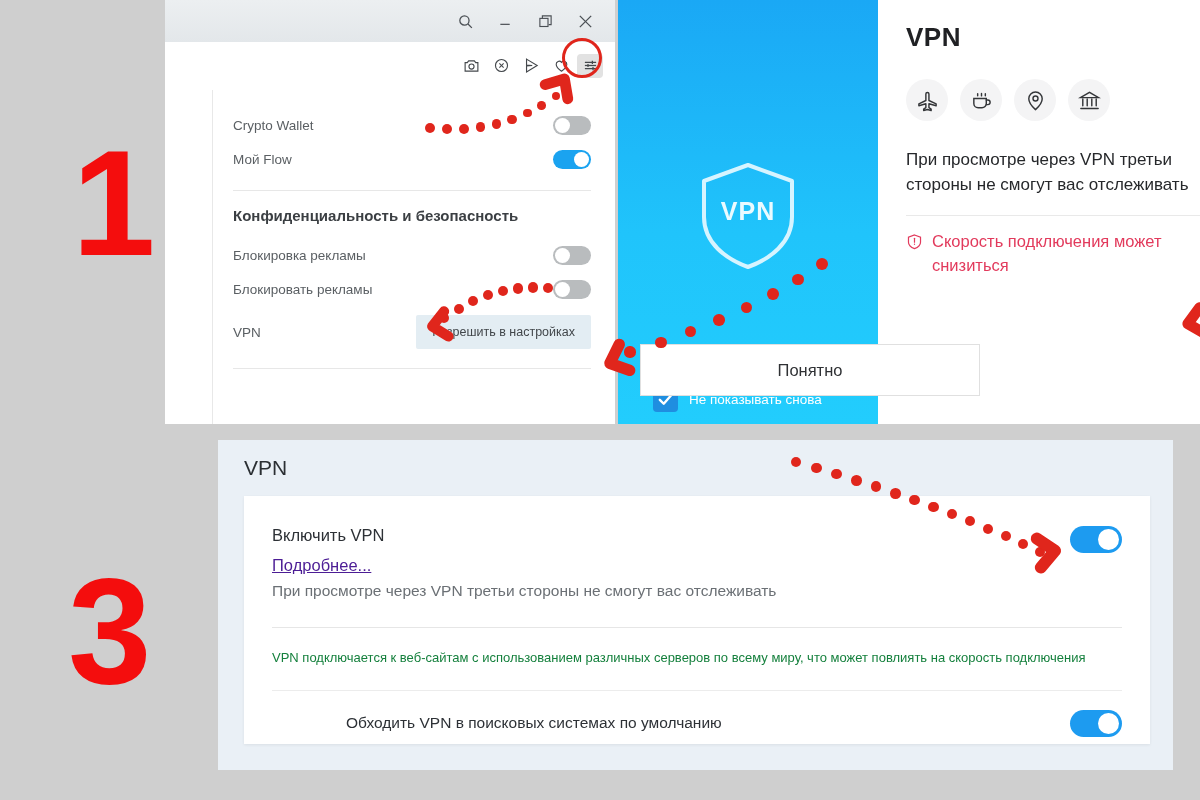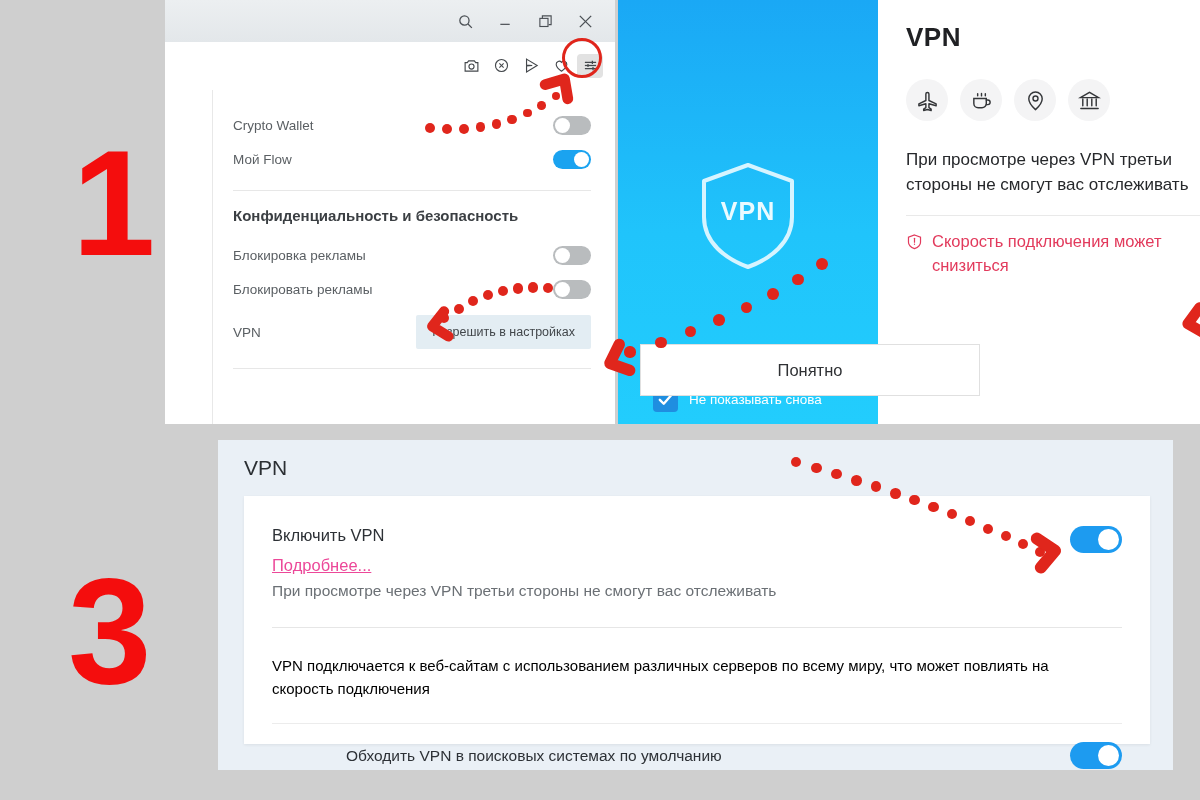--- a/index.html
+++ b/index.html
@@ -122,27 +122,27 @@
   #p3-title{
     position:absolute;left:26px;top:16px;font-size:21px;color:#2b2f33;
   }
   #p3-card{
     position:absolute;left:26px;top:56px;width:906px;height:248px;
     background:#fff;box-shadow:0 1px 3px rgba(0,0,0,.07);
     box-sizing:border-box;padding:0 28px;
   }
   #p3-row1{padding-top:30px;display:flex;align-items:flex-start;justify-content:space-between;}
   #p3-head{font-size:16.5px;color:#2d3136;display:flex;align-items:baseline;gap:11px;flex-direction:column;}
-  #p3-link{color:#ec4899;text-decoration:underline;font-size:16.5px;}
+  #p3-link{color:#4c1d95;text-decoration:underline;font-size:16.5px;}
   #p3-sub{font-size:15.5px;color:#6b7075;margin-top:7px;}
   .tgl-lg{width:52px;height:27px;border-radius:14px;position:relative;flex:none;background:#1d9bf0;}
   .tgl-lg .knob{position:absolute;top:3px;right:3px;width:21px;height:21px;border-radius:50%;background:#fff;}
   #p3-hr{height:1px;background:#e6e6e6;margin-top:27px;}
   #p3-warn{
-    margin-top:26px;font-size:15px;color:#000000;line-height:1.55;
+    margin-top:20px;font-size:13px;color:#15803d;line-height:1.55;
     max-width:840px;
   }
   #p3-hr2{height:1px;background:#ececec;margin-top:22px;}
   #p3-row2{
     margin-top:0;height:64px;display:flex;align-items:center;
     justify-content:space-between;padding-left:26px;
   }
   #p3-row2 .r2label{font-size:15.5px;color:#2d3136;margin-left:48px;}
 
   

